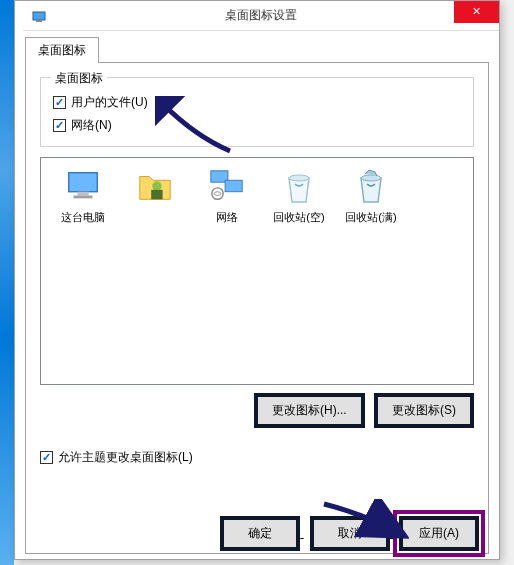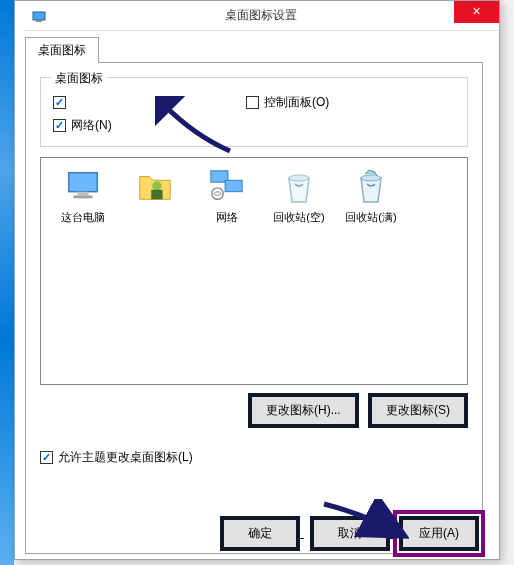--- a/index.html
+++ b/index.html
@@ -3,21 +3,21 @@
   <meta charset="utf-8">
   <style>
     * { margin: 0; padding: 0; box-sizing: border-box; font-family: "Microsoft YaHei", SimSun, sans-serif; font-size: 12px; }
     body { background: #f0f0f0; width: 514px; height: 565px; position: relative; overflow: hidden; }
     .left-strip { position: absolute; left: 0; top: 0; width: 14px; height: 100%; background: linear-gradient(to bottom, #0078d7 0%, #4da3e8 30%, #0078d7 60%, #5ab0f0 100%); }
     .window { position: absolute; left: 14px; top: 0; right: 14px; height: 560px; background: #fff; border: 1px solid #a0a0a0; box-shadow: 3px 3px 8px rgba(0,0,0,0.2); }
     .titlebar { height: 30px; background: #fff; display: flex; align-items: center; position: relative; border-bottom: 1px solid #e0e0e0; margin-left: 8px; }
     .titlebar-icon { margin-left: 8px; width: 16px; height: 16px; }
     .titlebar-title { position: absolute; left: 50%; transform: translateX(-50%); color: #333; }
     .close-btn { position: absolute; right: 0; top: 0; width: 45px; height: 22px; background: #e81123; color: #fff; text-align: center; line-height: 20px; font-size: 14px; cursor: pointer; }
-    .tab-area { padding: 6px 16px 0 10px; }
+    .tab-area { padding: 6px 10px 0 10px; }
     .tab { display: inline-block; background: #fff; border: 1px solid #a0a0a0; border-bottom: none; padding: 4px 12px; position: relative; z-index: 2; }
     .tab-content { border: 1px solid #a0a0a0; margin-top: -1px; padding: 14px 14px 10px 14px; height: 492px; position: relative; }
     .groupbox { border: 1px solid #d0d0d0; padding: 10px 12px 12px 12px; margin-bottom: 10px; position: relative; }
     .groupbox-title { position: absolute; top: -8px; left: 10px; background: #fff; padding: 0 4px; }
     .checkbox-row { display: flex; margin-top: 6px; }
     .checkbox-cell { width: 48%; display: flex; align-items: center; }
     .chk { width: 13px; height: 13px; border: 1px solid #333; margin-right: 5px; display: inline-flex; align-items: center; justify-content: center; background: #fff; cursor: pointer; }
     .chk.checked::before { content: "✓"; color: #0066cc; font-size: 11px; font-weight: bold; line-height: 1; }
     .highlight-box { border: 4px solid #800080; display: inline-flex; align-items: center; padding: 2px 6px; }
     .icon-panel { border: 1px solid #828790; background: #fff; height: 228px; padding: 8px 6px; }
@@ -59,24 +59,21 @@
 
     <div class="tab-content">
 
       <div class="groupbox">
         <span class="groupbox-title">桌面图标</span>
 
 
         <div class="checkbox-row">
           <div class="checkbox-cell">
             <span class="chk checked"></span>
-          </div>
-          <div class="checkbox-cell">
-            <span class="chk"></span>
-            <span>控制面板(O)</span>
+            <span>用户的文件(U)</span>
           </div>
         </div>
 
         <div class="checkbox-row">
           <div class="checkbox-cell">
             <span class="chk checked"></span>
             <span>网络(N)</span>
           </div>
         </div>
       </div>

